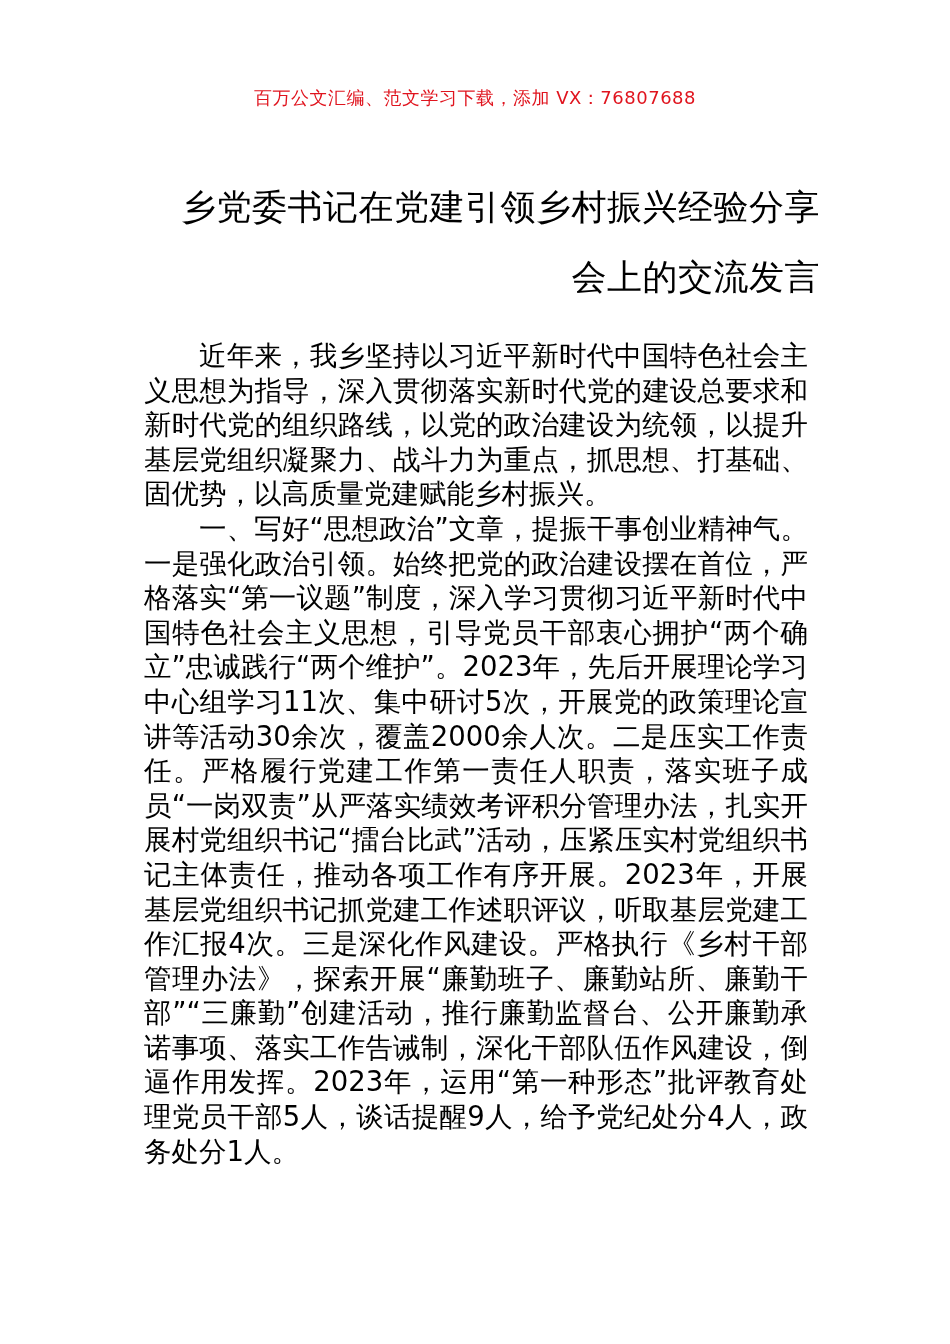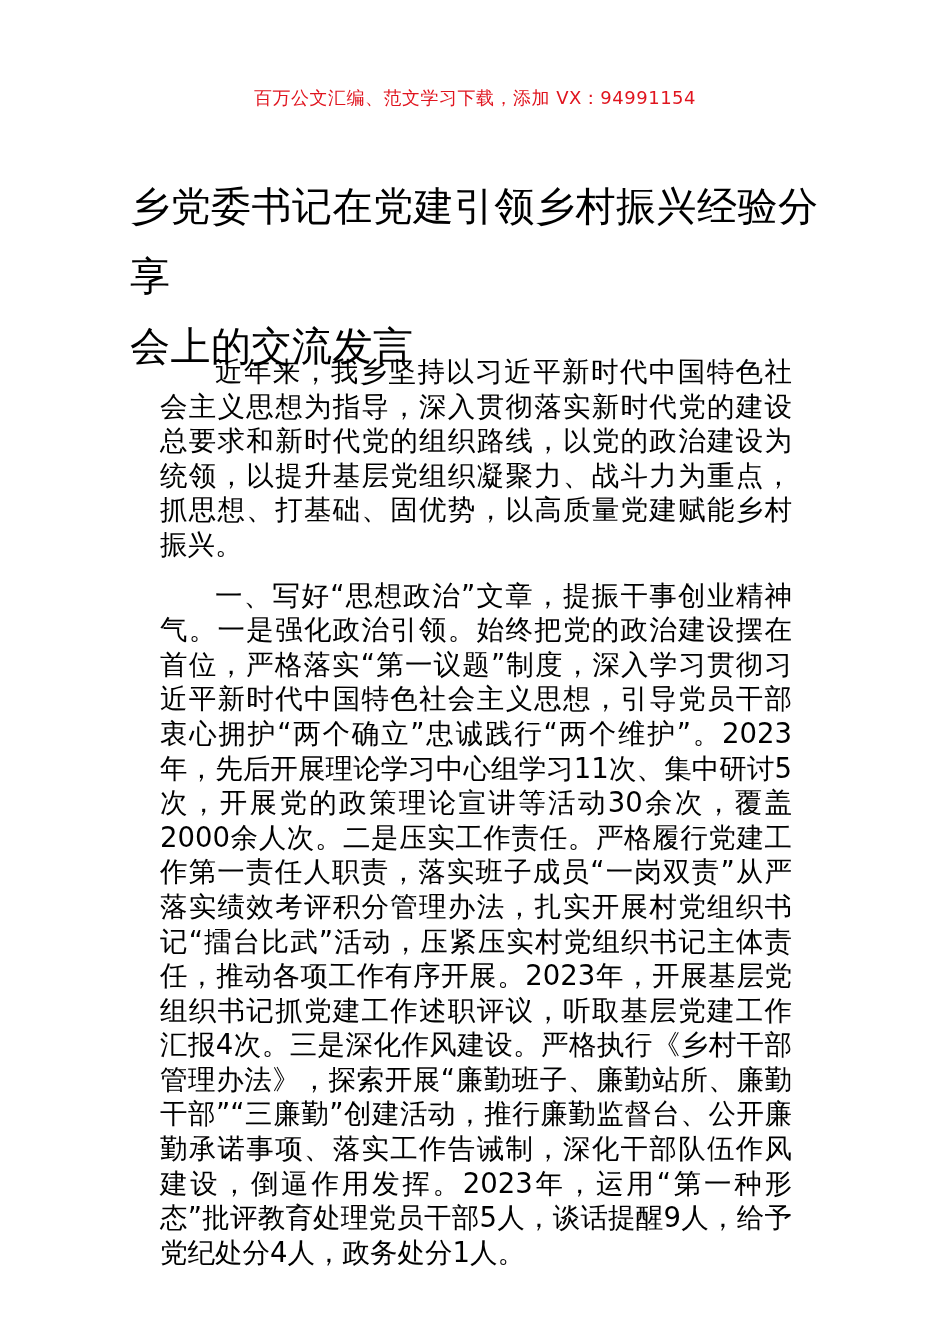--- a/index.html
+++ b/index.html
@@ -24,45 +24,44 @@
       font-size: 18px;
       line-height: 28px;
       color: #e0141e;
       letter-spacing: 0.5px;
     }
     .title {
       position: absolute;
       top: 172px;
       left: 130px;
       width: 690px;
-      text-align: left;
-      font-size: 40px;
+      text-align: right;
+      font-size: 35px;
       line-height: 70px;
       letter-spacing: 0.5px;
-      font-family: Liberation Serif, serif;
     }
     .body-text {
       position: absolute;
       top: 338px;
       left: 144px;
       width: 664px;
       font-size: 27.5px;
       line-height: 34.6px;
       text-align: justify;
       text-justify: inter-character;
     }
     .body-text p {
-      margin: 16px;
+      margin: 0;
       text-indent: 2em;
     }
   </style>
 </head>
 <body>
 
-<div class="watermark">百万公文汇编、范文学习下载，添加 VX：94991154</div>
+<div class="watermark">百万公文汇编、范文学习下载，添加 VX：76807688</div>
 
 <div class="title">
   <div>乡党委书记在党建引领乡村振兴经验分享</div>
   <div>会上的交流发言</div>
 </div>
 
 <div class="body-text">
   <p>近年来，我乡坚持以习近平新时代中国特色社会主义思想为指导，深入贯彻落实新时代党的建设总要求和新时代党的组织路线，以党的政治建设为统领，以提升基层党组织凝聚力、战斗力为重点，抓思想、打基础、固优势，以高质量党建赋能乡村振兴。</p>
   <p>一、写好“思想政治”文章，提振干事创业精神气。一是强化政治引领。始终把党的政治建设摆在首位，严格落实“第一议题”制度，深入学习贯彻习近平新时代中国特色社会主义思想，引导党员干部衷心拥护“两个确立”忠诚践行“两个维护”。2023年，先后开展理论学习中心组学习11次、集中研讨5次，开展党的政策理论宣讲等活动30余次，覆盖2000余人次。二是压实工作责任。严格履行党建工作第一责任人职责，落实班子成员“一岗双责”从严落实绩效考评积分管理办法，扎实开展村党组织书记“擂台比武”活动，压紧压实村党组织书记主体责任，推动各项工作有序开展。2023年，开展基层党组织书记抓党建工作述职评议，听取基层党建工作汇报4次。三是深化作风建设。严格执行《乡村干部管理办法》，探索开展“廉勤班子、廉勤站所、廉勤干部”“三廉勤”创建活动，推行廉勤监督台、公开廉勤承诺事项、落实工作告诫制，深化干部队伍作风建设，倒逼作用发挥。2023年，运用“第一种形态”批评教育处理党员干部5人，谈话提醒9人，给予党纪处分4人，政务处分1人。</p>
 </div>

